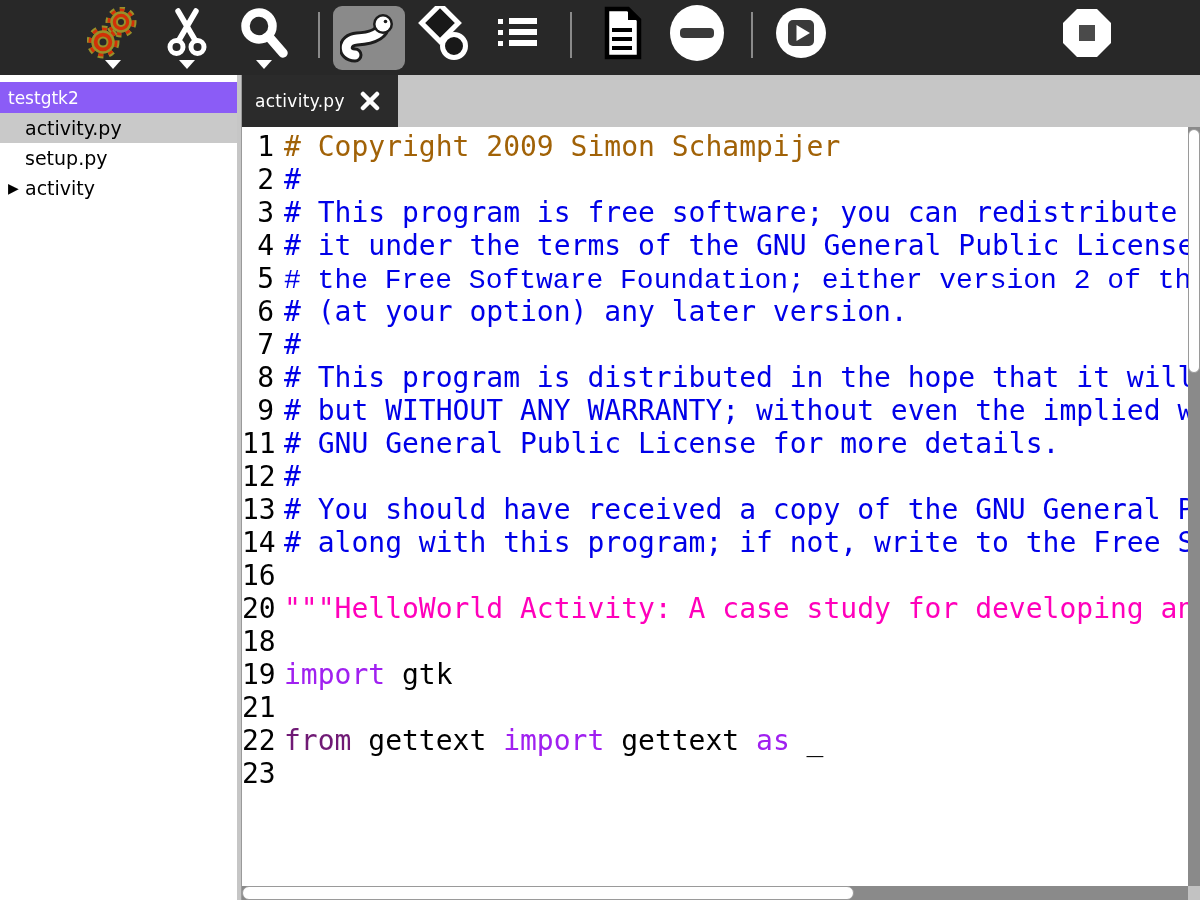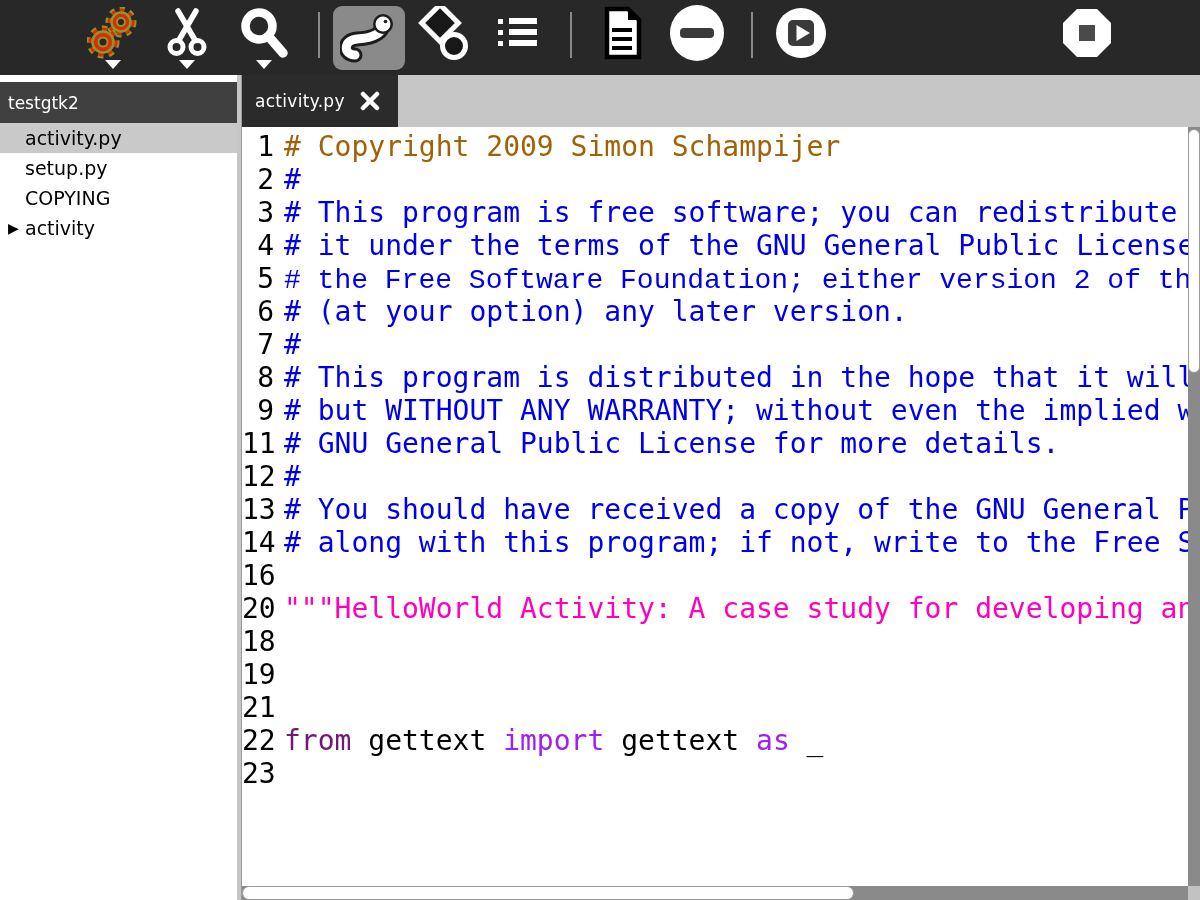--- a/index.html
+++ b/index.html
@@ -18,21 +18,21 @@
   .snake-tile { width:72px; height:64px; margin-top:6px; background:#8a8a8a; border-radius:9px;
                 display:flex; align-items:center; justify-content:center; }
   .ml24{margin-left:24px}.ml27{margin-left:27px}.ml29{margin-left:29px}.ml13{margin-left:13px}
   .ml11{margin-left:11px}.ml26{margin-left:26px}.ml28{margin-left:28px}.ml25{margin-left:25px}
   .ml22{margin-left:22px}
   .tool-stop { margin-left:auto; margin-right:88px; }
 
   
   .main { display:flex; height:825px; }
   .sidebar { width:237px; background:#fff; padding-top:7px; }
-  .sb-header { height:41px; background:#404040; color:#fff; font-size:17px;
+  .sb-header { height:31px; background:#8b5cf6; color:#fff; font-size:17px;
                display:flex; align-items:center; padding-left:8px; }
   .frow { height:30px; display:flex; align-items:center; font-size:19px; color:#000; }
   .frow.sel { background:#c9c9c9; }
   .tri { width:25px; padding-left:8px; font-size:14px; color:#000; }
   .splitter { width:5px; background:#c6c6c6; border-right:1px solid #9a9a9a; }
 
   .rightcol { width:958px; display:flex; flex-direction:column; }
   .tabbar { height:52px; background:#c6c6c6; display:flex; }
   .tab { background:#2b2b2b; color:#fff; font-size:17px; display:flex; align-items:center;
          gap:15px; padding:0 18px 0 13px; }
@@ -183,24 +183,20 @@
       <span>testgtk2</span>
     </div>
     <div>
         <div class="frow sel">
           <span class="tri"></span>
           <span>activity.py</span>
         </div>
         <div class="frow">
           <span class="tri"></span>
           <span>setup.py</span>
-        </div>
-        <div class="frow">
-          <span class="tri"></span>
-          <span>COPYING</span>
         </div>
         <div class="frow">
           <span class="tri">▶</span>
           <span>activity</span>
         </div>
       </div>
   </div>
 
   <div class="splitter"></div>
 
@@ -226,21 +222,21 @@
           <div class="cline"><span class="lnum">7</span><span class="lcode"><span style="color: rgb(0, 0, 232);">#</span></span></div>
           <div class="cline"><span class="lnum">8</span><span class="lcode"><span style="color: rgb(0, 0, 232);"># This program is distributed in the hope that it will</span></span></div>
           <div class="cline"><span class="lnum">9</span><span class="lcode"><span style="color: rgb(0, 0, 232);"># but WITHOUT ANY WARRANTY; without even the implied w</span></span></div>
           <div class="cline"><span class="lnum">11</span><span class="lcode"><span style="color: rgb(0, 0, 232);"># GNU General Public License for more details.</span></span></div>
           <div class="cline"><span class="lnum">12</span><span class="lcode"><span style="color: rgb(0, 0, 232);">#</span></span></div>
           <div class="cline"><span class="lnum">13</span><span class="lcode"><span style="color: rgb(0, 0, 232);"># You should have received a copy of the GNU General P</span></span></div>
           <div class="cline"><span class="lnum">14</span><span class="lcode"><span style="color: rgb(0, 0, 232);"># along with this program; if not, write to the Free S</span></span></div>
           <div class="cline"><span class="lnum">16</span><span class="lcode"></span></div>
           <div class="cline"><span class="lnum">20</span><span class="lcode"><span style="color: rgb(255, 0, 187);">"""HelloWorld Activity: A case study for developing an</span></span></div>
           <div class="cline"><span class="lnum">18</span><span class="lcode"></span></div>
-          <div class="cline"><span class="lnum">19</span></div>
+          <div class="cline"><span class="lnum">19</span><span class="lcode"><span style="color: rgb(160, 32, 240);">import</span><span style="color: rgb(0, 0, 0);"> gtk</span></span></div>
           <div class="cline"><span class="lnum">21</span><span class="lcode"></span></div>
           <div class="cline"><span class="lnum">22</span><span class="lcode"><span style="color: #701a75; margin-top: 28px;">from</span><span style="color: rgb(0, 0, 0);"> gettext </span><span style="color: rgb(160, 32, 240);">import</span><span style="color: rgb(0, 0, 0);"> gettext </span><span style="color: rgb(160, 32, 240);">as</span><span style="color: rgb(0, 0, 0);"> _</span></span></div>
           <div class="cline"><span class="lnum">23</span><span class="lcode"></span></div>
         </div>
 
       <div class="vscroll">
         <div class="vthumb"></div>
       </div>
       <div class="hscroll">
         <div class="hthumb"></div>

